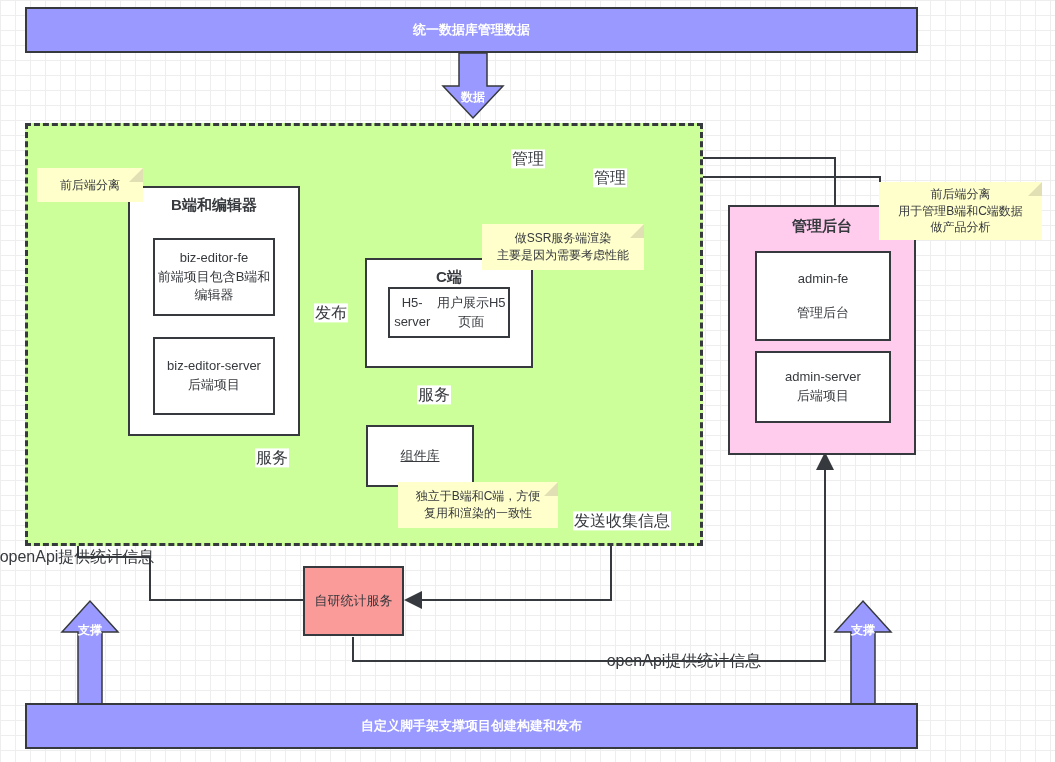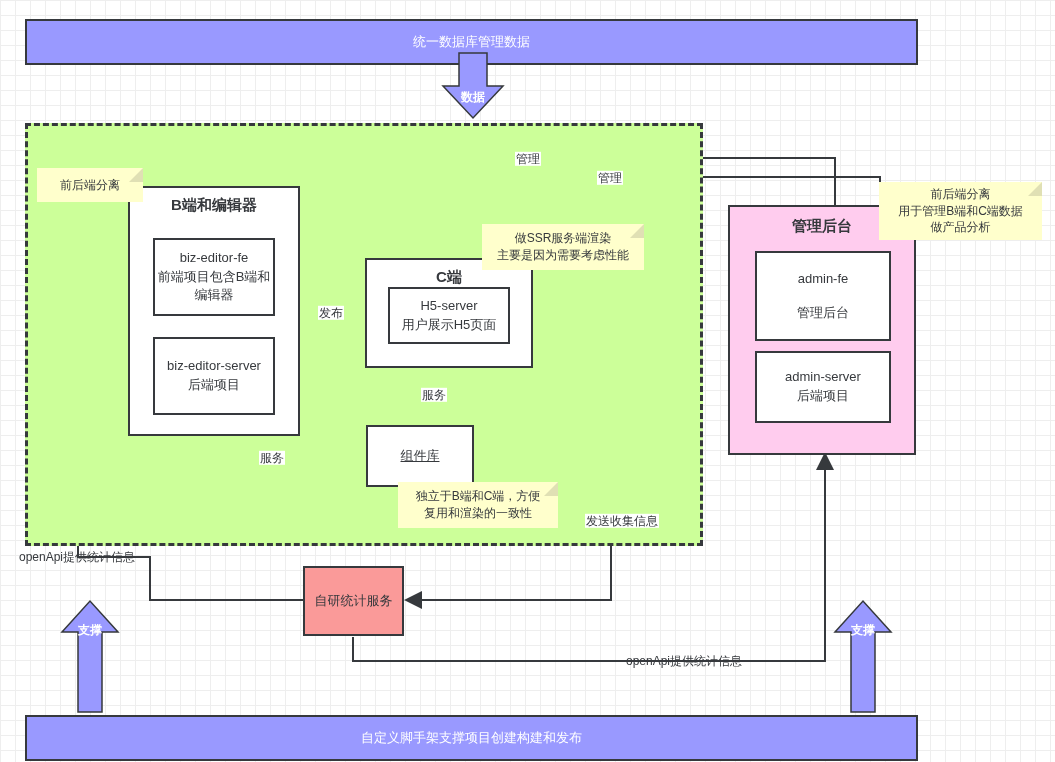--- a/index.html
+++ b/index.html
@@ -43,22 +43,21 @@
     justify-content: center;
     text-align: center;
     color: #36393d;
     font-size: 13px;
     line-height: 1.45;
   }
   .banner {
     background-color: #9999ff;
     color: #ffffff;
     font-size: 13px;
-    font-weight: normal;
-    margin-top: 12px;
+    font-weight: bold;
   }
   .group-green {
     background-color: #ccff99;
     border: 3px dashed #36393d;
   }
   .group-pink {
     background-color: #ffccee;
     border: 2px solid #36393d;
     align-items: flex-start;
     justify-content: center;
@@ -102,21 +101,21 @@
     height: 0;
     border-style: solid;
     border-width: 0 0 14px 14px;
     border-color: transparent transparent #ffffcc transparent;
     filter: brightness(0.88);
   }
   .edge-label {
     position: absolute;
     background-color: #ffffff;
     color: #36393d;
-    font-size: 12px;
+    font-size: 16px;
     line-height: 1.2;
     padding: 0 1px;
     white-space: nowrap;
     transform: translate(-50%, -50%);
   }
   .edge-label.no-bg {
     background-color: transparent;
   }
   .arrow-label {
     position: absolute;
@@ -182,21 +181,21 @@
     <span>编辑器</span>
   </div>
   <div class="node plain-box" style="left:153px; top:337px; width:122px; height:78px; flex-direction:column;">
     <span>biz-editor-server</span>
     <span>后端项目</span>
   </div>
 
   <div class="node group-white" style="left:365px; top:258px; width:168px; height:110px;">
     <span class="title-line">C端</span>
   </div>
-  <div class="node plain-box" style="left:388px; top:287px; width:122px; height:57px; flex-direction:column;">
+  <div class="node plain-box" style="left:388px; top:287px; width:122px; height:51px; flex-direction:row;">
     <span>H5-server</span>
     <span>用户展示H5页面</span>
   </div>
 
   <div class="node plain-box" style="left:366px; top:425px; width:108px; height:62px;text-decoration:underline;">
     <span>组件库</span>
   </div>
 
   <div class="node group-pink" style="left:728px; top:205px; width:188px; height:250px;">
     <span class="title-line">管理后台</span>

